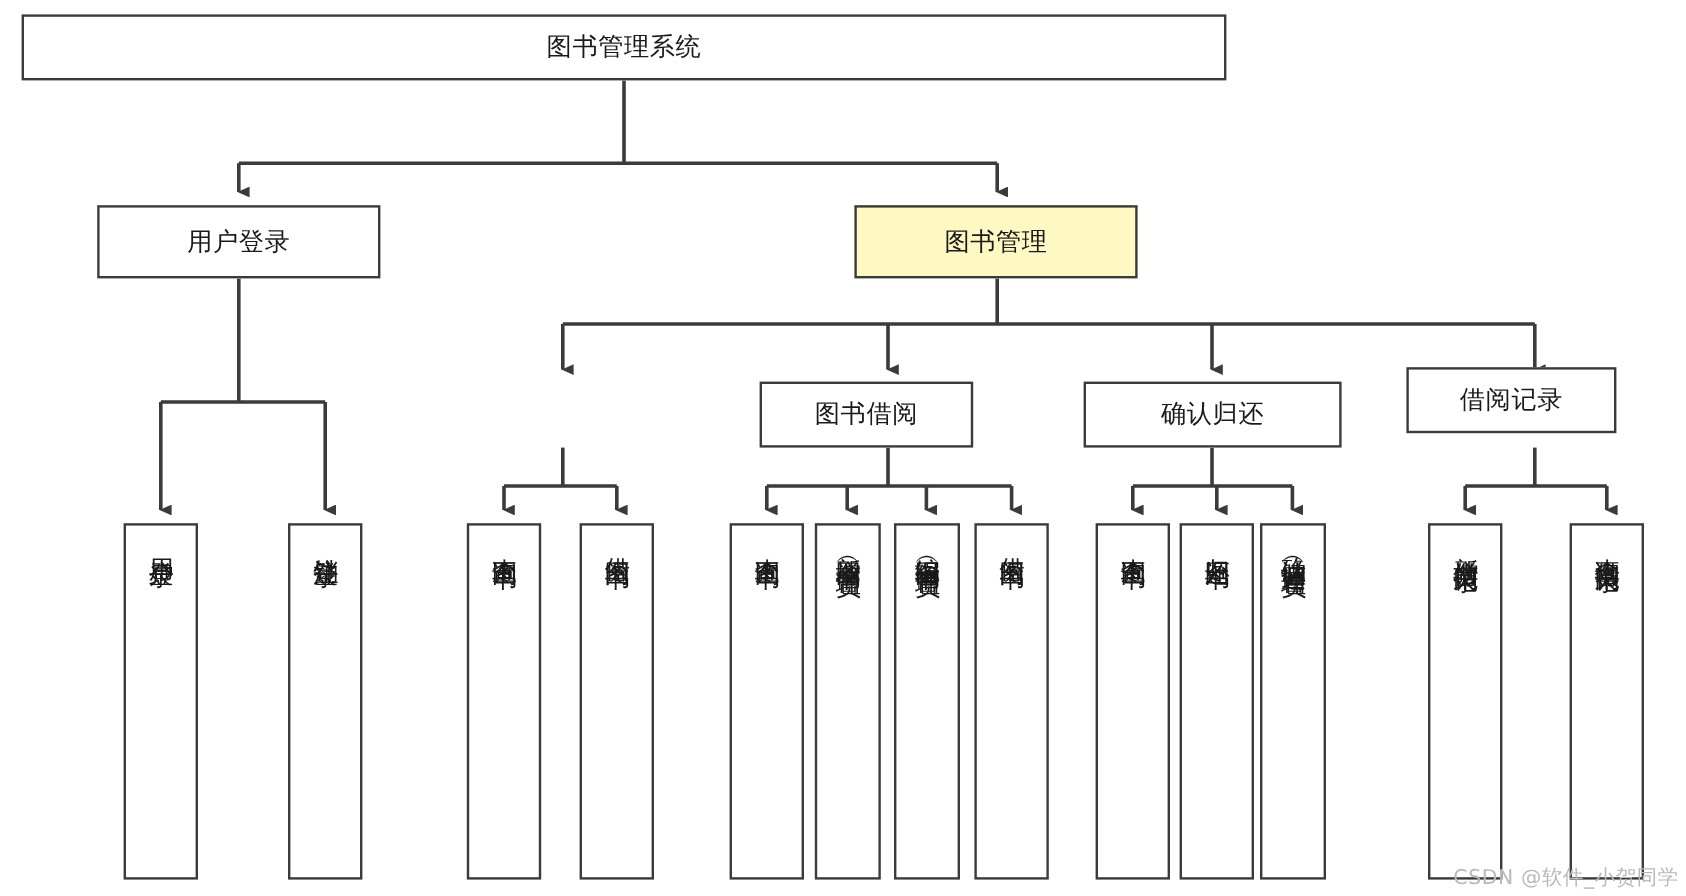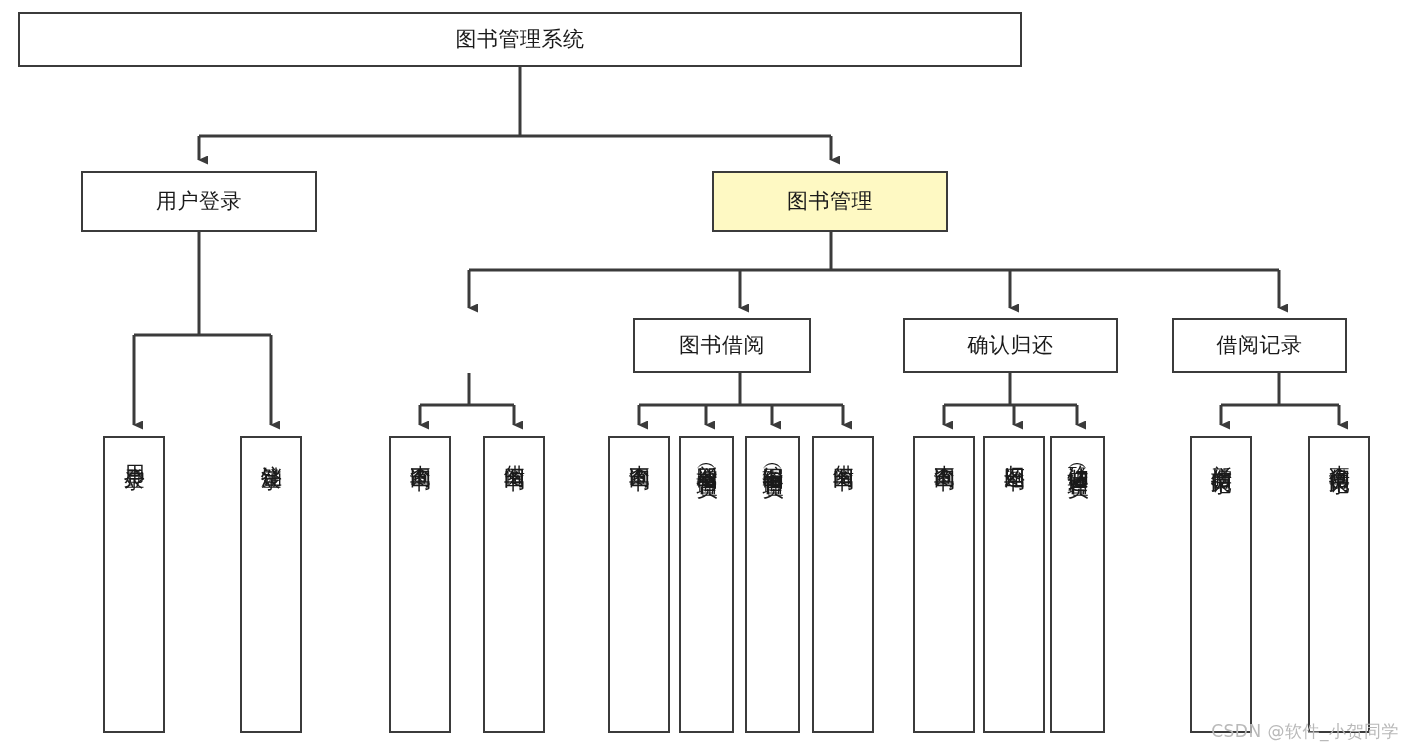--- a/index.html
+++ b/index.html
@@ -147,21 +147,21 @@
 
 
   <div class="node" style="left: 633px; top: 318px; width: 178px; height: 55px; border-color: rgb(59, 59, 59); background: rgb(255, 255, 255); color: rgb(26, 26, 26);">
     <span class="node-label">图书借阅</span>
   </div>
 
   <div class="node" style="left: 903px; top: 318px; width: 215px; height: 55px; border-color: rgb(59, 59, 59); background: rgb(255, 255, 255); color: rgb(26, 26, 26);">
     <span class="node-label">确认归还</span>
   </div>
 
-  <div class="node" style="left: 1172px; top: 318px; width: 175px; height: 55px; border-color: rgb(59, 59, 59); background: rgb(255, 255, 255); color: rgb(26, 26, 26);">
+  <div class="node" style="left: 1172px; top: 306px; width: 175px; height: 55px; border-color: rgb(59, 59, 59); background: rgb(255, 255, 255); color: rgb(26, 26, 26);">
     <span class="node-label">借阅记录</span>
   </div>
 
   <div class="node vertical" style="left: 103px; top: 436px; width: 62px; height: 297px; border-color: rgb(59, 59, 59); background: rgb(255, 255, 255); color: rgb(26, 26, 26);">
     <span class="node-label">用户登录</span>
   </div>
 
   <div class="node vertical" style="left: 240px; top: 436px; width: 62px; height: 297px; border-color: rgb(59, 59, 59); background: rgb(255, 255, 255); color: rgb(26, 26, 26);">
     <span class="node-label">注销登录</span>
   </div>

